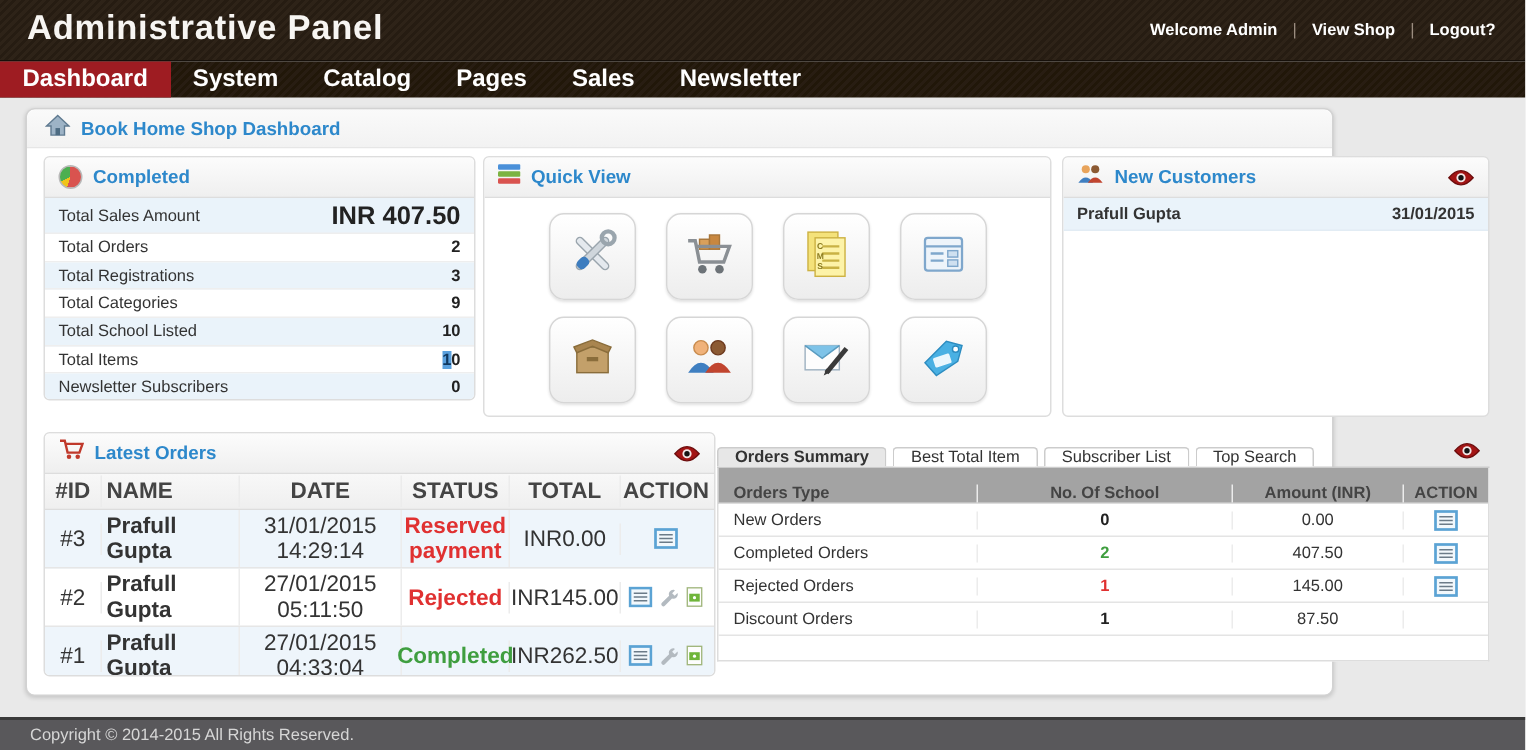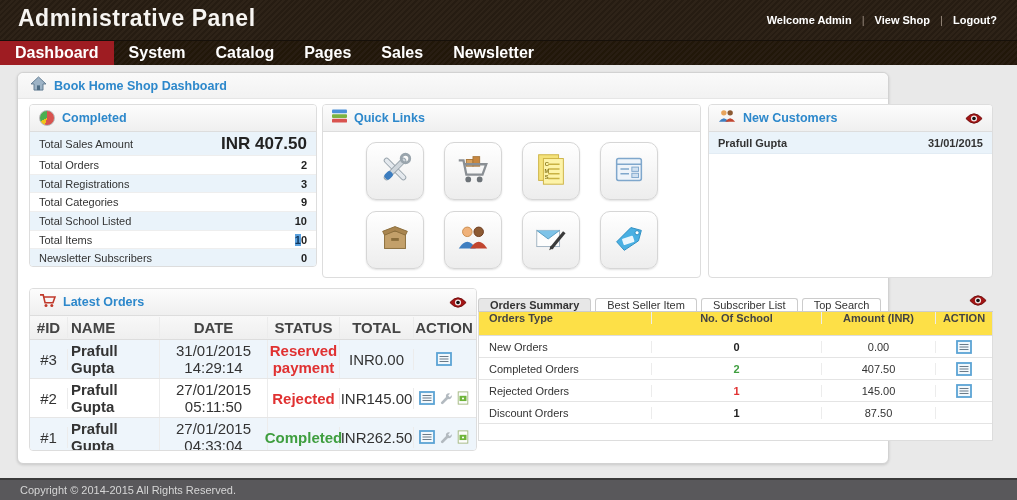--- a/index.html
+++ b/index.html
@@ -83,21 +83,21 @@
   .c-id { width:38px; } .c-name { width:92px; justify-content:flex-start; text-align:left; font-weight:bold; }
   .c-date { width:108px; } .c-status { width:72px; } .c-total { width:74px; } .c-action { width:60px; }
   .st-red { color:#e03131; font-weight:bold; } .st-green { color:#3f9e3f; font-weight:bold; }
   .act-ic { cursor:pointer; display:inline-flex; }
 
   
   #orders { left:460px; top:215px; width:515px; height:150px; }
   .tabs-row { display:flex; align-items:flex-end; gap:4px; padding:2px 6px 0 0; height:24px; border-bottom:1px solid #ccc; }
   .tab { font-size:11px; color:#333; background:#fff; border:1px solid #ccc; border-bottom:none; border-radius:3px 3px 0 0; padding:0 11px; cursor:pointer; }
   .tab.active { background:#e7e7e7; font-weight:bold; }
-  .os-hrow { display:flex; background:#fde047; border-bottom:1px solid #ddd; font-weight:bold; color:#444; font-size:11px; height:24px; align-items:flex-start; }
+  .os-hrow { display:flex; background:#a3a3a3; border-bottom:1px solid #ddd; font-weight:bold; color:#444; font-size:11px; height:24px; align-items:flex-end; }
   .os-row { display:flex; align-items:center; border-bottom:1px solid #e4e4e4; height:22px; font-size:11px; color:#333; }
   .os-c { padding:0 4px; text-align:center; border-right:1px solid #ececec; display:flex; align-items:center; justify-content:center; }
   .os-c:last-child { border-right:none; }
   .oc-type { width:173px; justify-content:flex-start; text-align:left; padding-left:10px; }
   .oc-num { width:170px; font-weight:bold; } .oc-amt { width:114px; } .oc-act { width:56px; }
   .n-black { color:#222; } .n-green { color:#3f9e3f; } .n-red { color:#e03131; }
 
   
   .footer {
     position:absolute; left:0; bottom:0; width:1017px; height:22px;
@@ -181,21 +181,21 @@
 
     <section class="panel" id="quick">
       <div class="panel-head">
         <span>
           <svg width="15" height="14" viewBox="0 0 16 14">
               <rect width="16" height="4" rx="1" fill="#4a90d9"></rect>
               <rect y="5" width="16" height="4" rx="1" fill="#7cb342"></rect>
               <rect y="10" width="16" height="4" rx="1" fill="#d9534f"></rect>
             </svg>
         </span>
-        <span class="panel-title">Quick Links</span>
+        <span class="panel-title">Quick View</span>
       </div>
       <div class="ql-grid">
         <div class="ql-btn">
           <span><svg width="38" height="38" viewBox="0 0 40 40">
             <rect x="5" y="17.5" width="30" height="5" rx="2.5" transform="rotate(45 20 20)" fill="#e4e9ee" stroke="#9aa5ad"></rect>
             <rect x="5" y="17.5" width="30" height="5" rx="2.5" transform="rotate(-45 20 20)" fill="#cfd6dc" stroke="#9aa5ad"></rect>
             <rect x="6" y="16.5" width="9" height="7" rx="3" transform="rotate(-45 20 20)" fill="#3d7dbf"></rect>
             <circle cx="31" cy="9" r="4.5" fill="none" stroke="#9aa5ad" stroke-width="3"></circle>
           </svg></span>
         </div>
@@ -376,21 +376,21 @@
                 </svg>
               </span>
           </div>
         </div>
       </div>
     </section>
 
     <section class="panel" id="orders" style="border:none;background:transparent;overflow:visible;">
       <div class="tabs-row">
         <div class="tab active">Orders Summary</div>
-        <div class="tab">Best Seller Item</div>
+        <div class="tab">Best Total Item</div>
         <div class="tab">Subscriber List</div>
         <div class="tab">Top Search</div>
         <span class="eye" style="margin-bottom:4px;">
             <svg width="18" height="13" viewBox="0 0 20 14">
           <path d="M1 7 Q10 -3.5 19 7 Q10 17.5 1 7 Z" fill="#a31515" stroke="#6d0d0d"></path>
           <circle cx="10" cy="7" r="3.4" fill="#f2e8e8"></circle>
               <circle cx="10" cy="7" r="2" fill="#141414"></circle>
         </svg>
           </span>
       </div>

